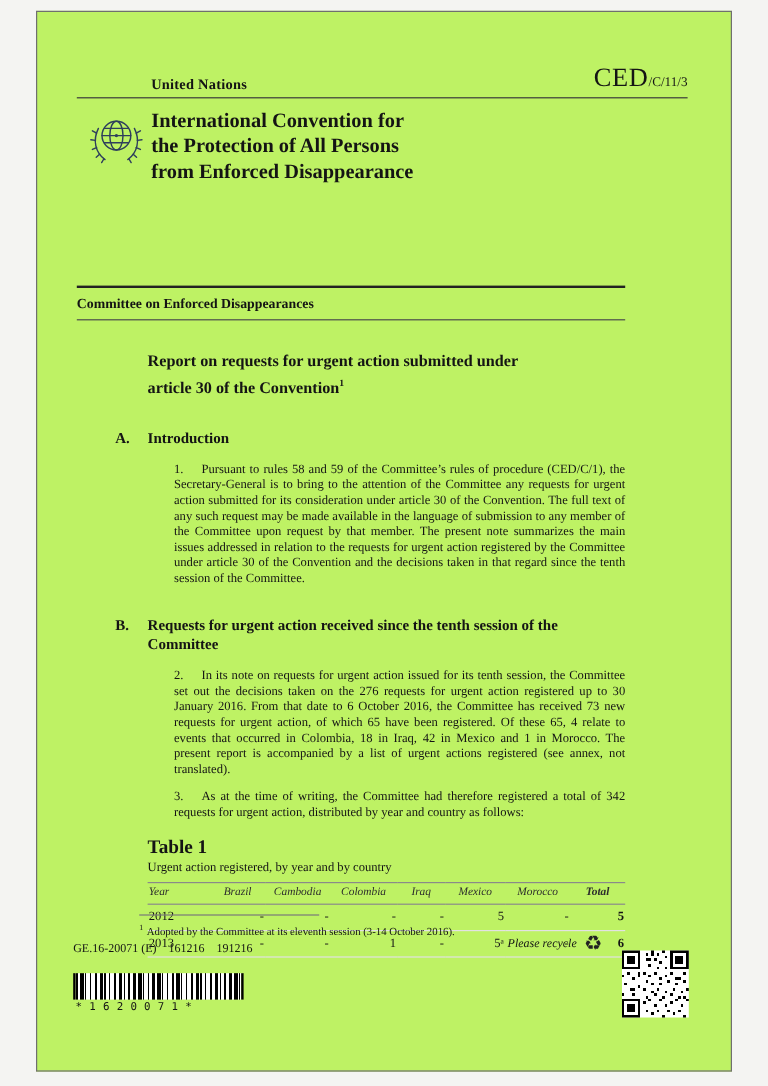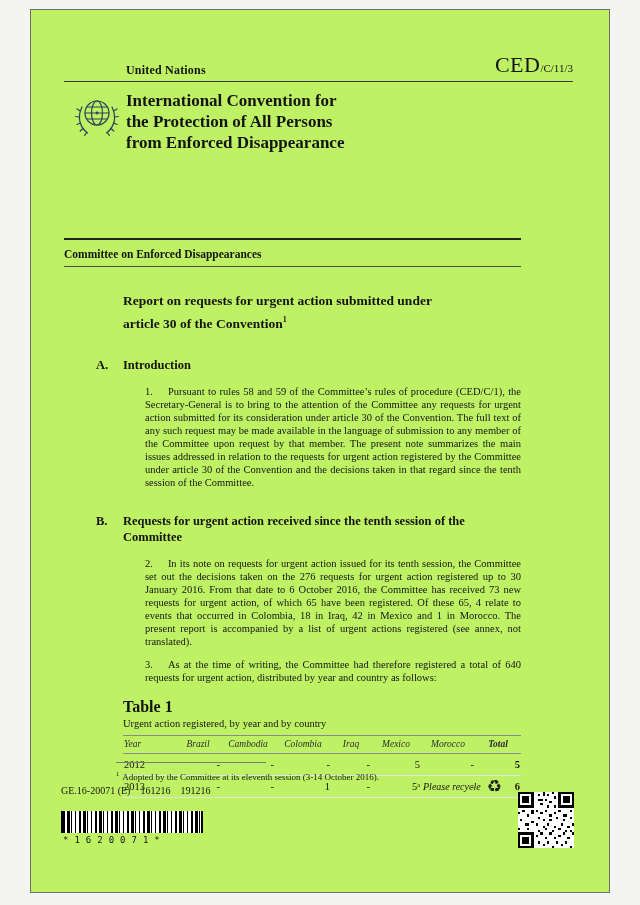--- a/index.html
+++ b/index.html
@@ -147,21 +147,21 @@
     <div class="section-heading">
       <span class="section-letter">B.</span>
       <span class="section-text">Requests for urgent action received since the tenth session of the Committee</span>
     </div>
 
     <div class="para">
       <span class="para-num">2.</span><span>In its note on requests for urgent action issued for its tenth session, the Committee set out the decisions taken on the 276 requests for urgent action registered up to 30 January 2016. From that date to 6 October 2016, the Committee has received 73 new requests for urgent action, of which 65 have been registered. Of these 65, 4 relate to events that occurred in Colombia, 18 in Iraq, 42 in Mexico and 1 in Morocco. The present report is accompanied by a list of urgent actions registered (see annex, not translated).</span>
     </div>
 
     <div class="para">
-      <span class="para-num">3.</span><span>As at the time of writing, the Committee had therefore registered a total of 640 requests for urgent action, distributed by year and country as follows:</span>
+      <span class="para-num">3.</span><span>As at the time of writing, the Committee had therefore registered a total of 342 requests for urgent action, distributed by year and country as follows:</span>
     </div>
 
     <div class="table-block">
       <div class="table-label">Table 1</div>
       <div class="table-caption">Urgent action registered, by year and by country</div>
       <table class="data">
         <colgroup>
           <col style="width:52px">
             <col style="width:46px">
             <col style="width:54px">

